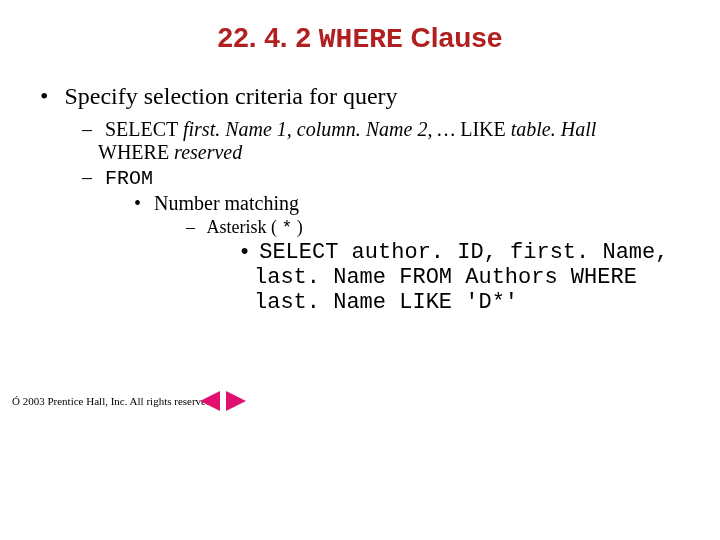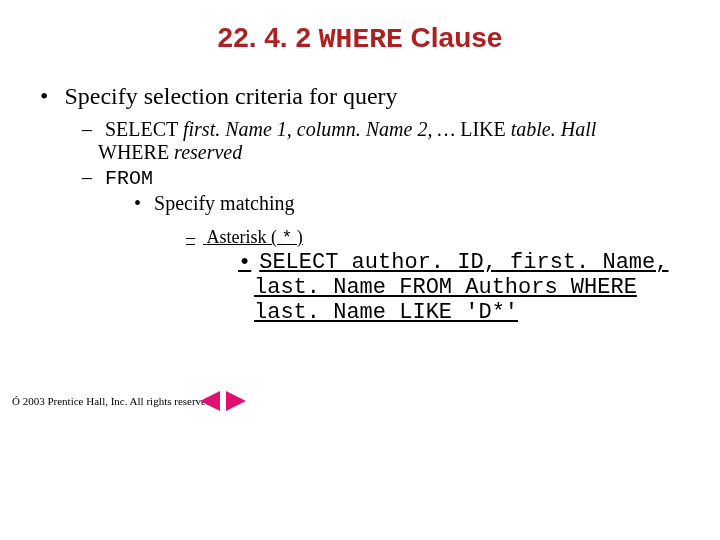--- a/index.html
+++ b/index.html
@@ -75,24 +75,23 @@
     content: "•";
     margin-right: 8px;
   }
   ul.lvl4 {
     list-style: none;
     margin: 2px 0 0 36px;
     padding: 0;
   }
   ul.lvl4 > li {
     font-size: 18px;
-    margin: 12px 0;
+    margin: 2px 0;
     text-indent: -16px;
     padding-left: 16px;
-    text-decoration: underline;
   }
   ul.lvl4 > li::before {
     content: "–";
     margin-right: 8px;
   }
   ul.lvl5 {
     list-style: none;
     margin: 2px 0 0 36px;
     padding: 0;
   }
@@ -145,21 +144,21 @@
       <span>Specify selection criteria for query</span>
       <ul class="lvl2">
         <li>
           <span class="arial">SELECT </span><span class="italic">first. Name 1, column. Name 2, …</span><span class="arial"> LIKE </span><span class="italic">table. Hall</span><br>
           <span class="arial">WHERE </span><span class="italic">reserved</span>
         </li>
         <li>
           <span class="mono">FROM</span>
           <ul class="lvl3">
             <li>
-              <span>Specify matching</span>
+              <span>Number matching</span>
               <ul class="lvl4">
                 <li>
                   <span>Asterisk ( </span><span class="mono">*</span><span> )</span>
                   <ul class="lvl5">
                     <li class="mono">SELECT author. ID, first. Name, last. Name FROM Authors WHERE last. Name LIKE 'D*'</li>
                   </ul>
                 </li>
               </ul>
             </li>
           </ul>

